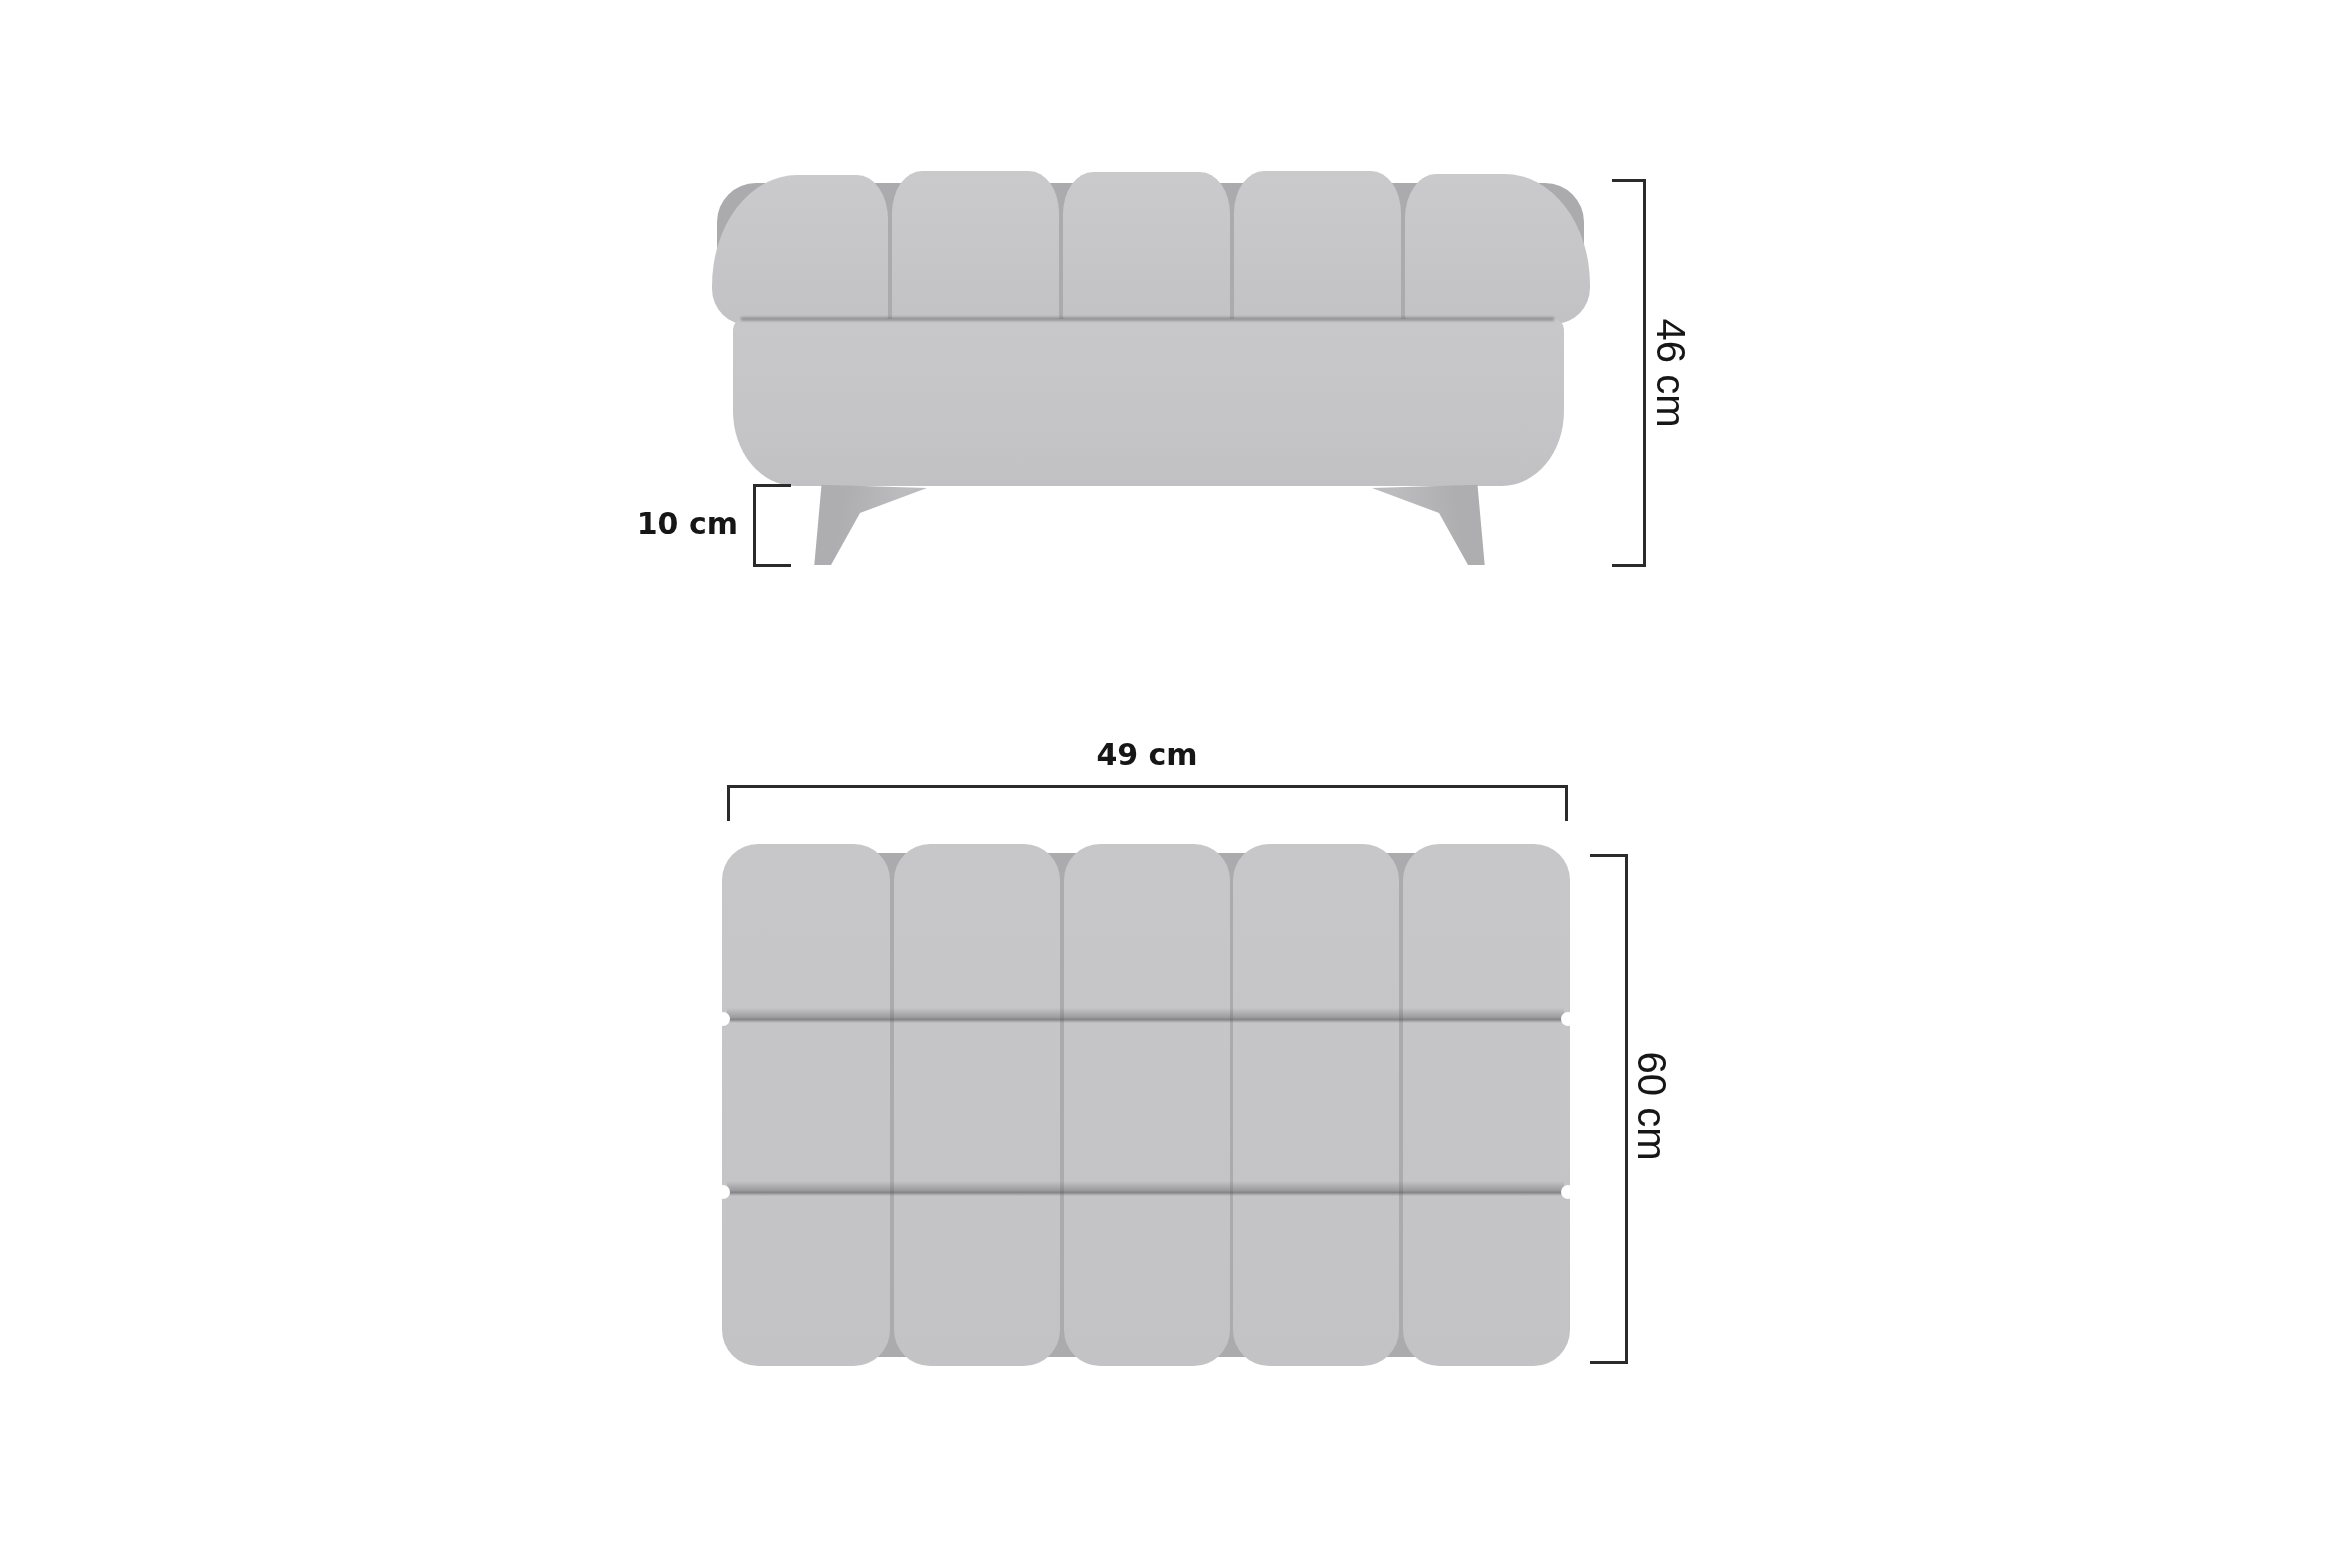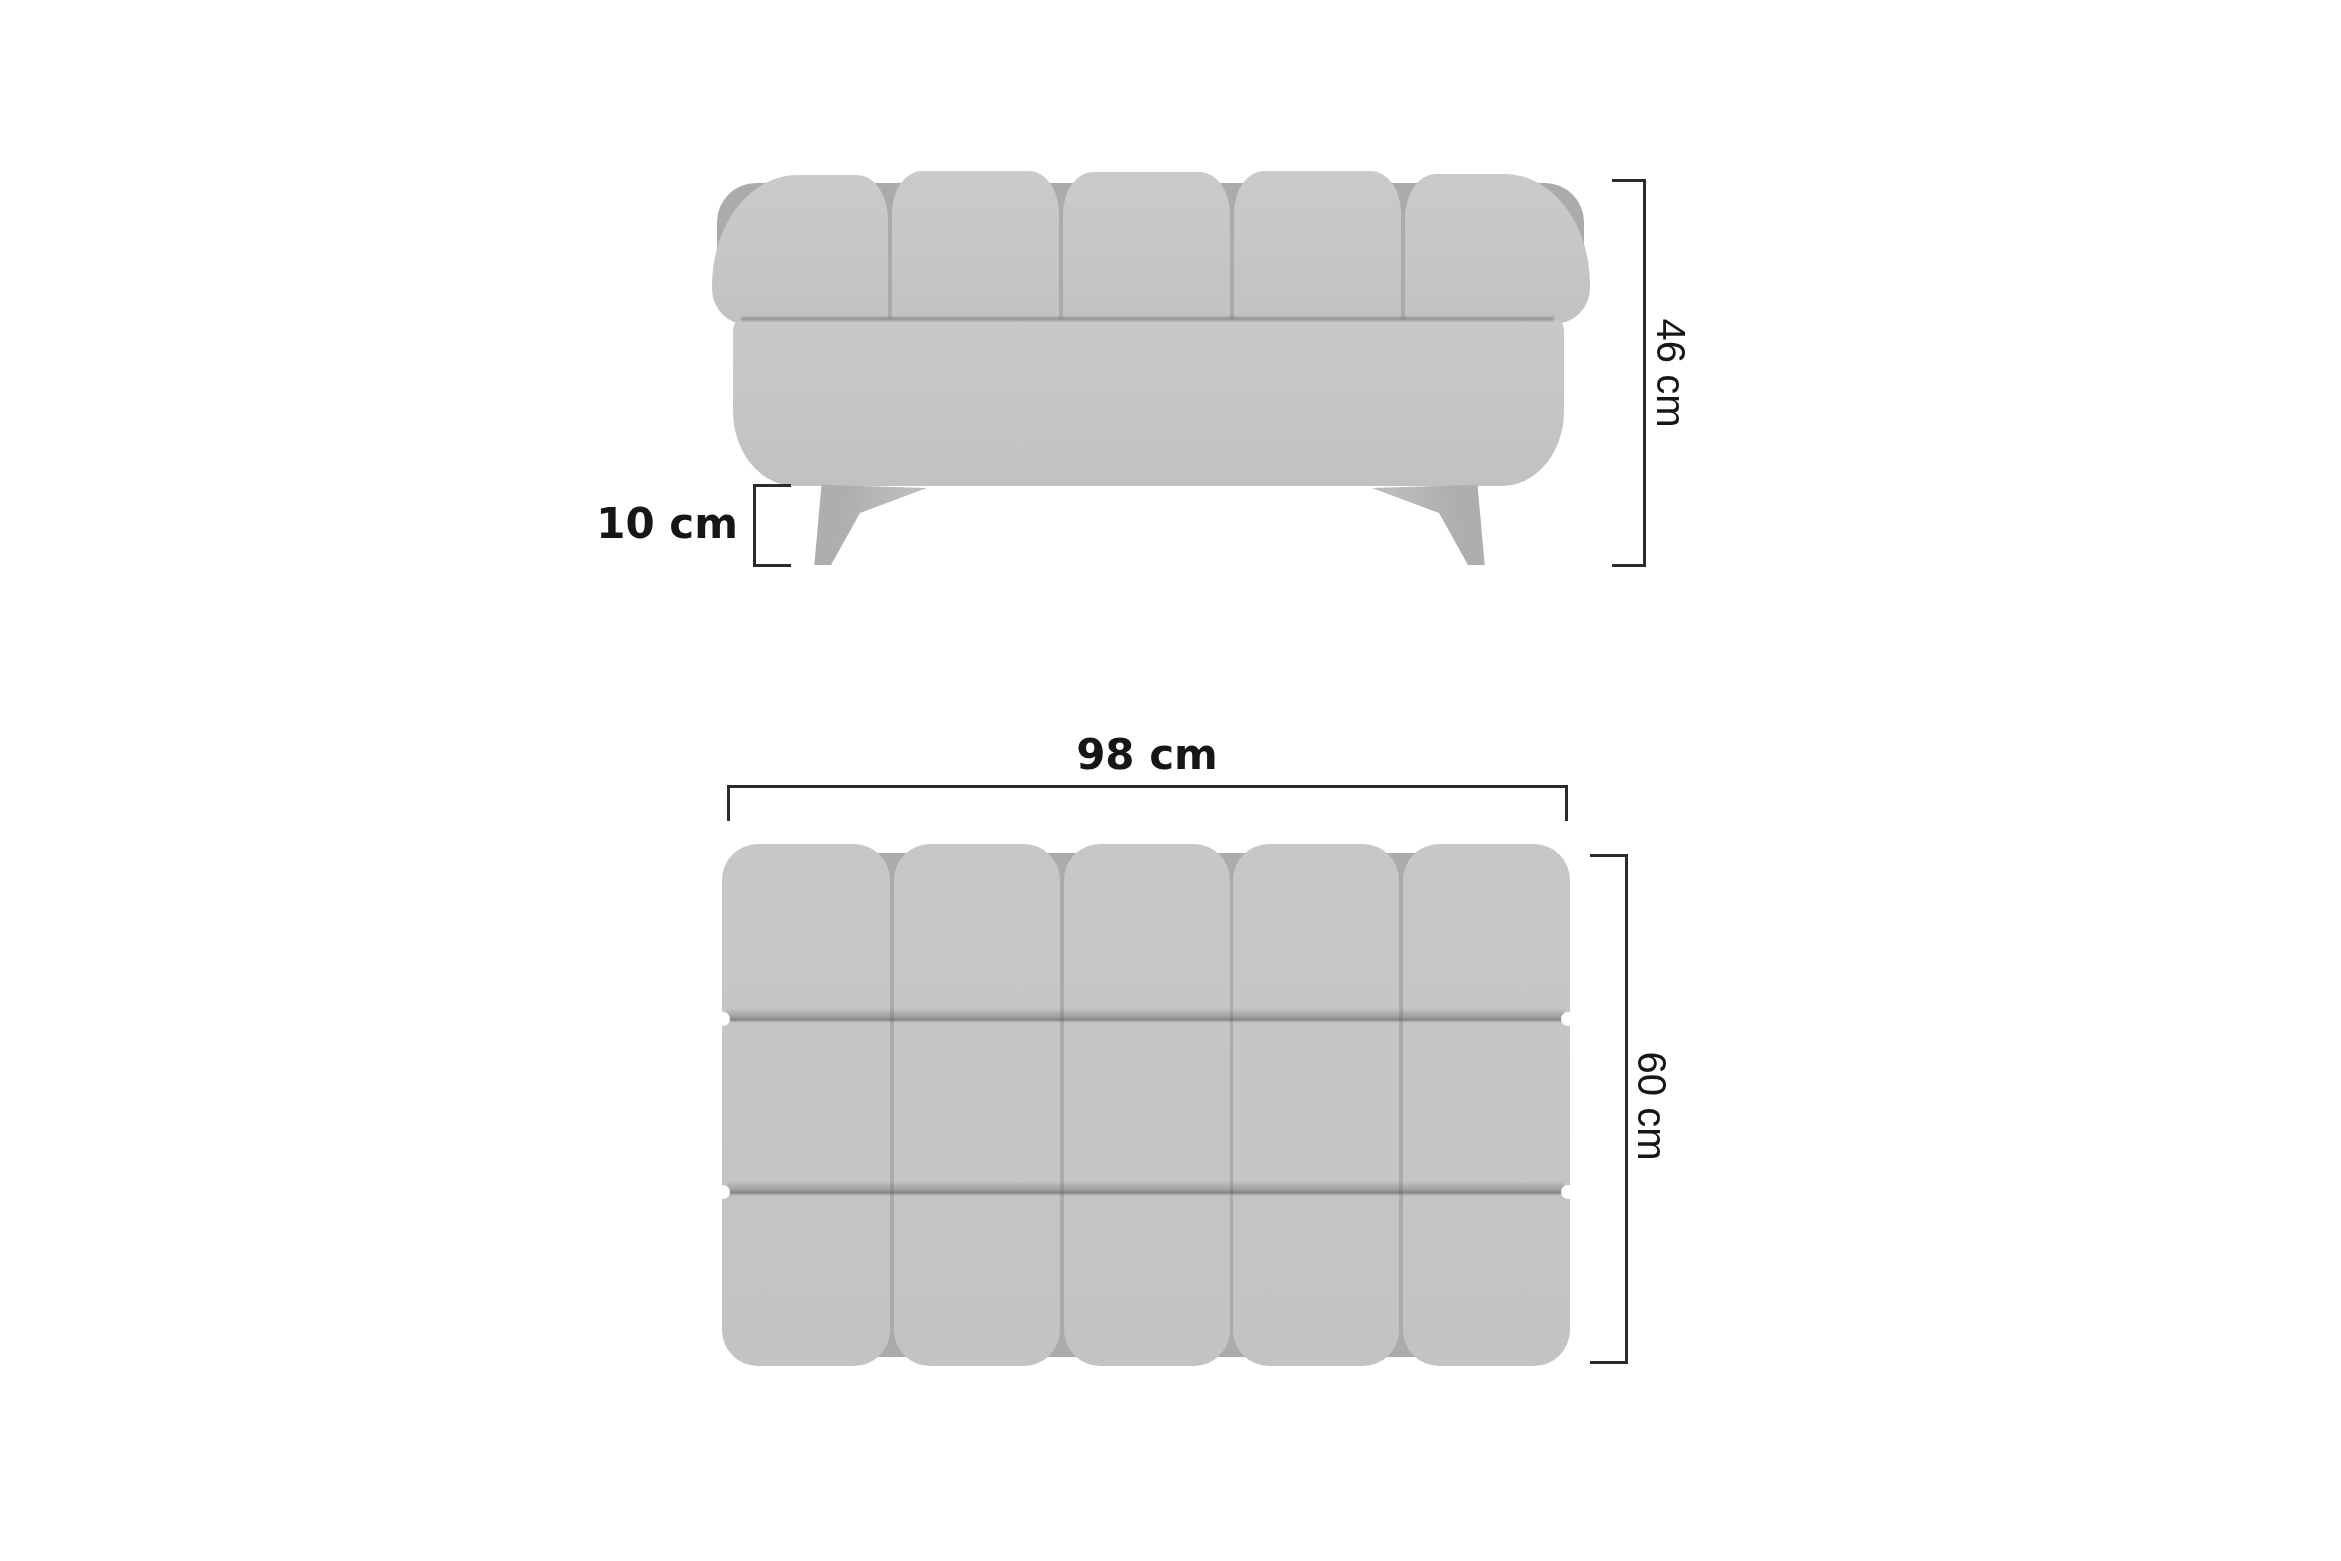--- a/index.html
+++ b/index.html
@@ -46,21 +46,21 @@
   .tv-seam{position:absolute;left:5.2px;width:837px;height:22px;
            background:linear-gradient(to bottom,rgba(90,90,92,0) 0%,rgba(90,90,92,0.38) 42%,rgba(80,80,82,0.55) 52%,rgba(90,90,92,0) 68%);}
   .tv-seam-1{top:164px;}
   .tv-seam-2{top:337px;}
   .tv-notch{position:absolute;width:14.3px;height:14.3px;background:#ffffff;border-radius:50%;}
 
   
   .dline{position:absolute;background:#2b2b2b;}
 
   
-  .dim-label-h{position:absolute;font-weight:600;font-size:42px;line-height:43px;
+  .dim-label-h{position:absolute;font-weight:600;font-size:30px;line-height:43px;
                font-family:"DejaVu Sans","Liberation Sans",sans-serif;white-space:nowrap;}
   .dim-label-rot{position:absolute;font-weight:400;font-size:40px;line-height:40px;
                font-family:"Liberation Sans",sans-serif;white-space:nowrap;
                transform:translate(-50%,-50%) rotate(90deg);}
   #label-10{left:543px;top:502px;width:195px;text-align:right;}
   #label-98{left:1017px;top:733px;width:260px;text-align:center;}
   #label-46{left:1671px;top:373px;}
   #label-60{left:1652px;top:1106px;}
 </style>
 </head>
@@ -102,21 +102,21 @@
     <div class="tv-seam tv-seam-2"></div>
     <div class="tv-notch" style="left:-5.9px;top:168px;"></div>
     <div class="tv-notch" style="left:-5.9px;top:341px;"></div>
     <div class="tv-notch" style="left:839px;top:168px;"></div>
     <div class="tv-notch" style="left:839px;top:341px;"></div>
   </div>
 
   <div class="dline" style="left:727px;top:785px;width:841px;height:3.3px;"></div>
   <div class="dline" style="left:727px;top:785px;width:3.3px;height:36px;"></div>
   <div class="dline" style="left:1565px;top:785px;width:3.3px;height:36px;"></div>
-  <div id="label-98" class="dim-label-h">98 cm</div>
+  <div id="label-98" class="dim-label-h">49 cm</div>
 
   <div class="dline" style="left:1625px;top:854px;width:3.3px;height:510px;"></div>
   <div class="dline" style="left:1590px;top:854px;width:37px;height:3.3px;"></div>
   <div class="dline" style="left:1590px;top:1361px;width:37px;height:3.3px;"></div>
   <div id="label-60" class="dim-label-rot">60 cm</div>
 
 </div>
 
 
 </body></html>

